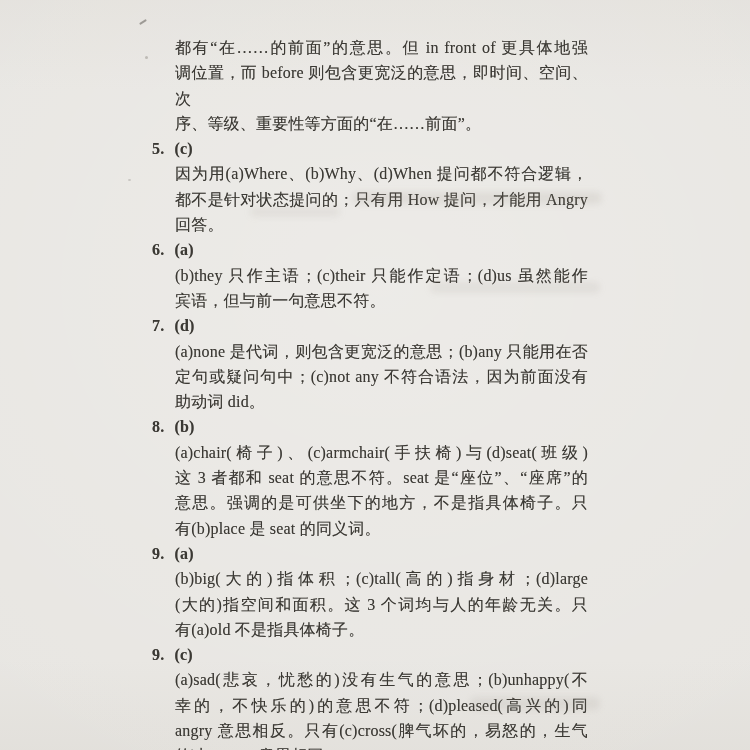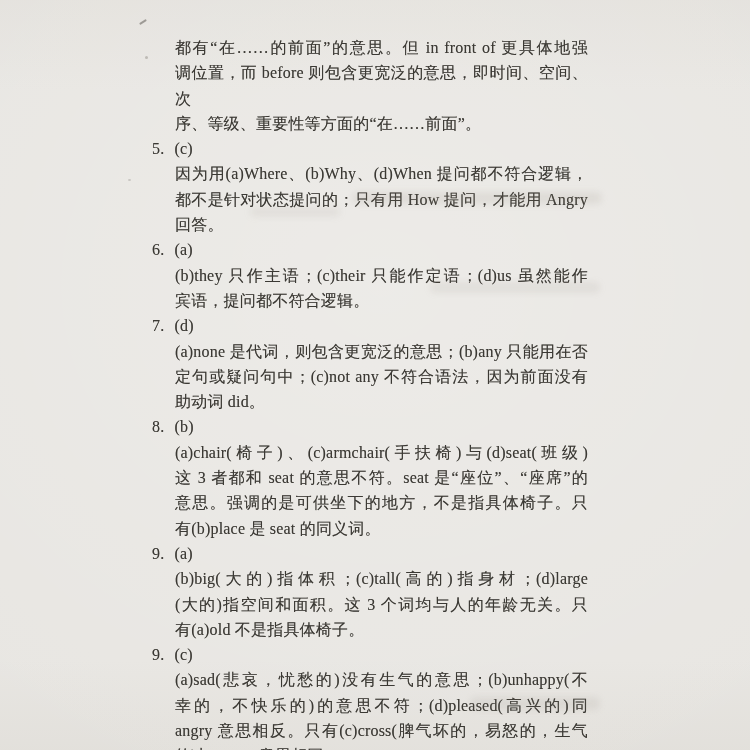--- a/index.html
+++ b/index.html
@@ -16,21 +16,21 @@
       linear-gradient(to bottom, rgba(210,206,198,0.18), rgba(0,0,0,0) 12%, rgba(0,0,0,0) 88%, rgba(205,201,193,0.20));
     padding-left: 46px;
   }
   .text-column{
     position:absolute;left:175px;top:35px;width:413px;
     font-size:16px;line-height:25.3px;letter-spacing:0.2px;
     color:#3b3934;
     text-shadow:0 0 0.5px rgba(59,57,52,0.45);
   }
   .block{margin:0;}
-  .item-header{margin-left:-23px;text-align:left;}
+  .item-header{margin-left:-23px;text-align:left;font-weight:bold;}
   .item-header .answer{margin-left:10px;}
   .line{text-align:justify;text-align-last:justify;}
   .line.last{text-align-last:left;font-family:Liberation Serif, serif;}
   
   .speck{position:absolute;pointer-events:none;}
   .s1{left:139px;top:21px;width:8px;height:2px;background:rgba(96,93,88,0.55);transform:rotate(-32deg);border-radius:1px;}
   .s2{left:145px;top:56px;width:3px;height:3px;background:rgba(120,116,109,0.38);border-radius:50%;}
   .s3{left:128px;top:179px;width:3px;height:2px;background:rgba(120,116,109,0.30);border-radius:50%;}
   .smudge{position:absolute;pointer-events:none;filter:blur(3px);border-radius:6px;}
   .m1{left:352px;top:192px;width:250px;height:12px;background:rgba(146,141,131,0.14);}
@@ -50,21 +50,21 @@
       </div>
       <div class="block">
         <div class="item-header"><span class="num">5.</span><span class="answer">(c)</span></div>
         <div class="line">因为用(a)Where、(b)Why、(d)When 提问都不符合逻辑，</div>
         <div class="line">都不是针对状态提问的；只有用 How 提问，才能用 Angry</div>
         <div class="line last">回答。</div>
       </div>
       <div class="block">
         <div class="item-header"><span class="num">6.</span><span class="answer">(a)</span></div>
         <div class="line">(b)they 只作主语；(c)their 只能作定语；(d)us 虽然能作</div>
-        <div class="line last">宾语，提问都不符合逻辑。</div>
+        <div class="line last">宾语，但与前一句意思不符。</div>
       </div>
       <div class="block">
         <div class="item-header"><span class="num">7.</span><span class="answer">(d)</span></div>
         <div class="line">(a)none 是代词，则包含更宽泛的意思；(b)any 只能用在否</div>
         <div class="line">定句或疑问句中；(c)not any 不符合语法，因为前面没有</div>
         <div class="line last">助动词 did。</div>
       </div>
       <div class="block">
         <div class="item-header"><span class="num">8.</span><span class="answer">(b)</span></div>
         <div class="line">(a)chair(椅子)、(c)armchair(手扶椅)与(d)seat(班级)</div>

